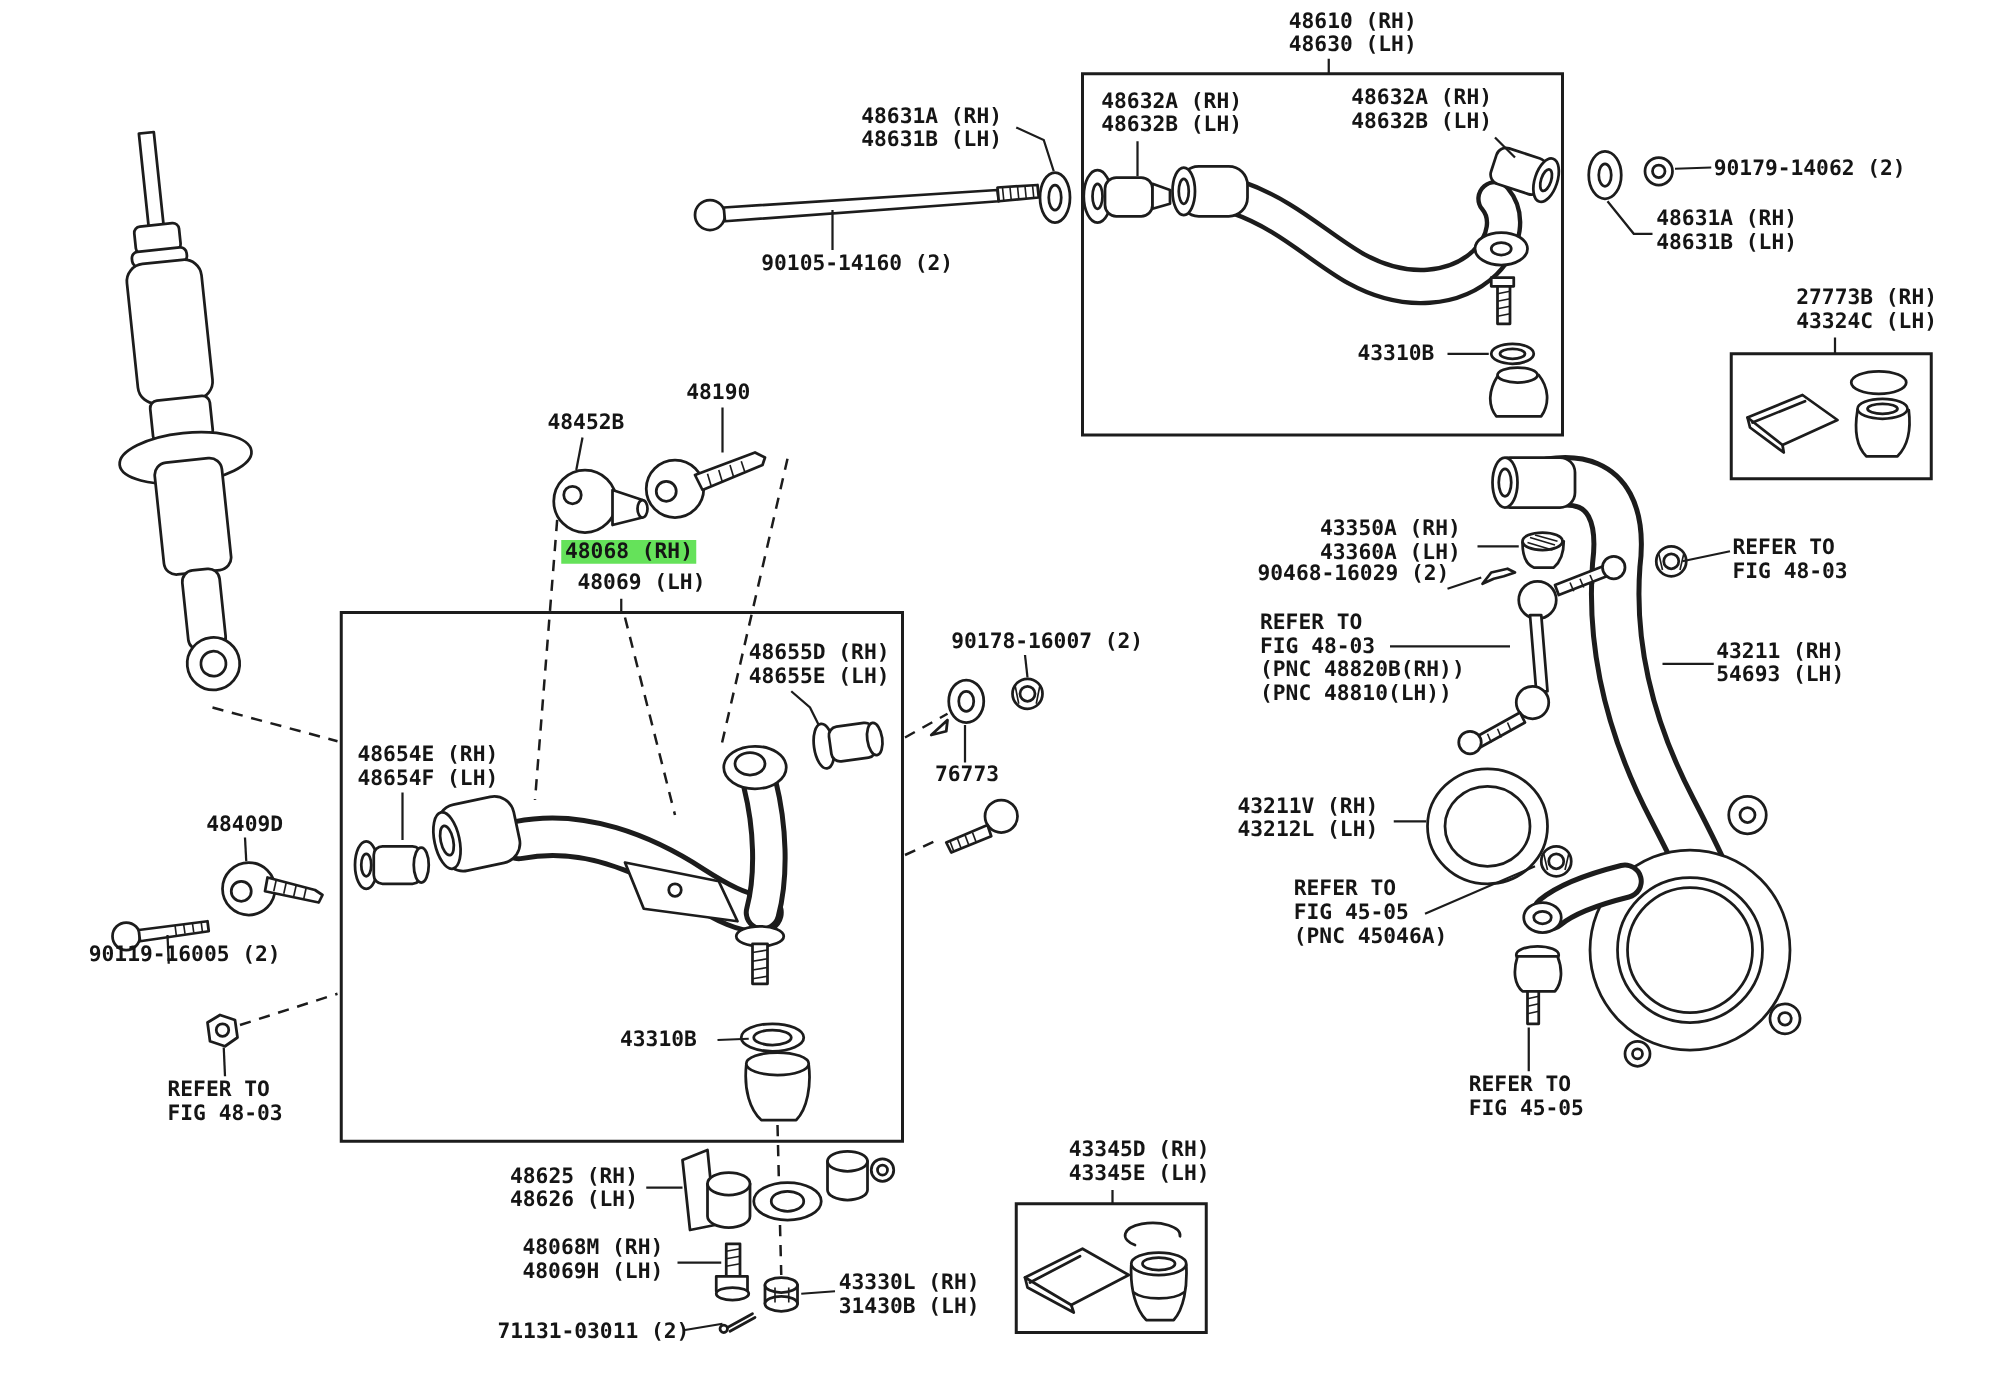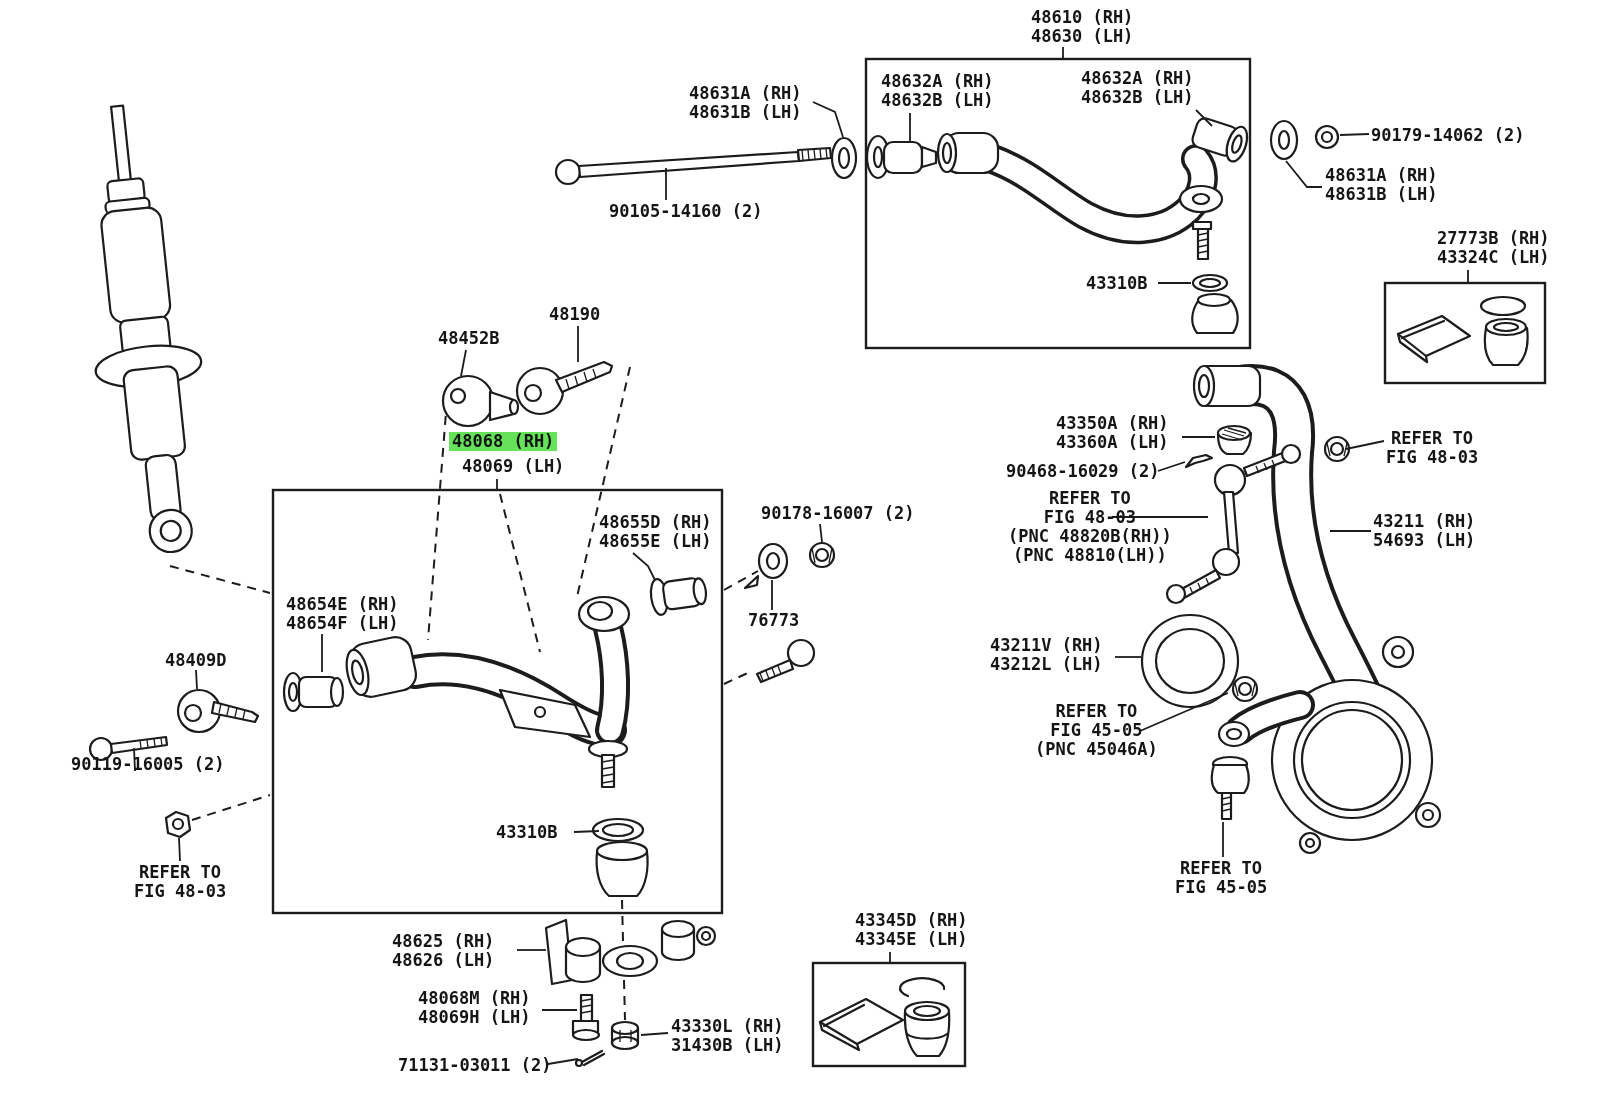--- a/index.html
+++ b/index.html
@@ -1,17 +1,17 @@
 <!DOCTYPE html>
 <html><head>
 <meta charset="utf-8">
 <style>
   html,body{margin:0;padding:0;background:#fff;}
   #stage{position:relative;width:1600px;height:1073px;background:#ffffff;overflow:hidden;
-         font-family:"DejaVu Sans Mono","Liberation Mono",monospace;text-align:center;}
+         font-family:"DejaVu Sans Mono","Liberation Mono",monospace;}
   svg{position:absolute;left:0;top:0;}
   .lbl{position:absolute;font-weight:bold;font-size:17px;line-height:19px;color:#151515;
        white-space:pre-line;letter-spacing:0;}
   .lbl-hl{background:#65e25a;padding:0 3px;}
   .code{position:absolute;font-family:Liberation Sans, sans-serif;font-size:21px;
         color:#4d7c0f;letter-spacing:1px;}
   .s{stroke:#1c1c1c;fill:none;stroke-width:2.2;stroke-linecap:round;stroke-linejoin:round;}
   .f{stroke:#1c1c1c;fill:#ffffff;stroke-width:2.2;stroke-linecap:round;stroke-linejoin:round;}
   .box{stroke:#1c1c1c;fill:none;stroke-width:2.4;}
   .lead{stroke:#1c1c1c;fill:none;stroke-width:1.8;}
@@ -403,32 +403,32 @@
 48655E (LH)</div>
   <div class="lbl" style="left:761px;top:504px">90178-16007 (2)</div>
   <div class="lbl" style="left:748px;top:611px">76773</div>
   <div class="lbl" style="left:286px;top:595px">48654E (RH)
 48654F (LH)</div>
   <div class="lbl" style="left:165px;top:651px">48409D</div>
   <div class="lbl" style="left:71px;top:755px">90119-16005 (2)</div>
   <div class="lbl" style="left:134px;top:863px">REFER TO
 FIG 48-03</div>
   <div class="lbl" style="left:496px;top:823px">43310B</div>
-  <div class="lbl" style="left:392px;top:932px">48625 (RH)
+  <div class="lbl" style="left:408px;top:932px">48625 (RH)
 48626 (LH)</div>
   <div class="lbl" style="left:418px;top:989px">48068M (RH)
 48069H (LH)</div>
   <div class="lbl" style="left:671px;top:1017px">43330L (RH)
 31430B (LH)</div>
   <div class="lbl" style="left:398px;top:1056px">71131-03011 (2)</div>
   <div class="lbl" style="left:855px;top:911px">43345D (RH)
 43345E (LH)</div>
   <div class="lbl" style="left:1056px;top:414px">43350A (RH)
 43360A (LH)</div>
-  <div class="lbl" style="left:1006px;top:462px">90468-16029 (2)</div>
+  <div class="lbl" style="left:1006px;top:450px">90468-16029 (2)</div>
   <div class="lbl" style="left:1008px;top:489px">REFER TO
 FIG 48-03
 (PNC 48820B(RH))
 (PNC 48810(LH))</div>
   <div class="lbl" style="left:1386px;top:429px">REFER TO
 FIG 48-03</div>
   <div class="lbl" style="left:1373px;top:512px">43211 (RH)
 54693 (LH)</div>
   <div class="lbl" style="left:990px;top:636px">43211V (RH)
 43212L (LH)</div>

